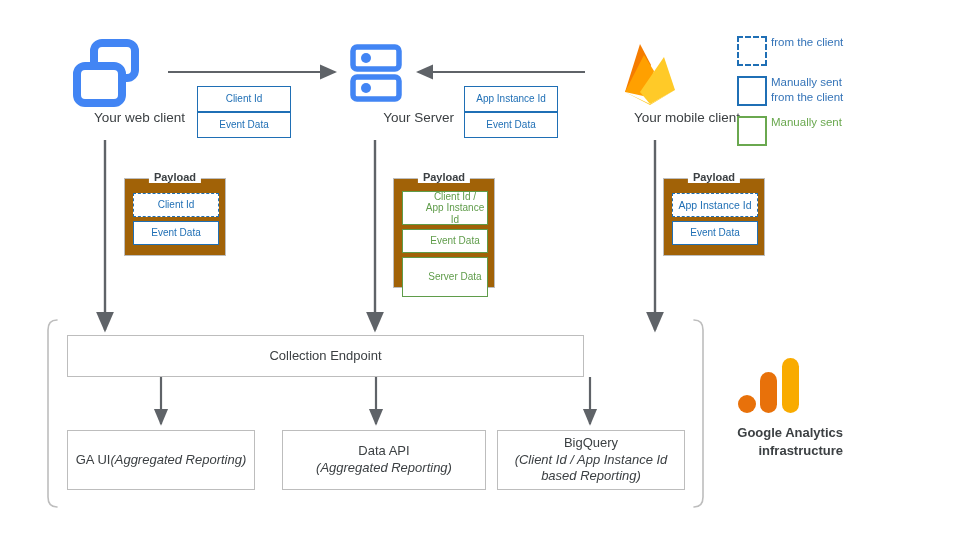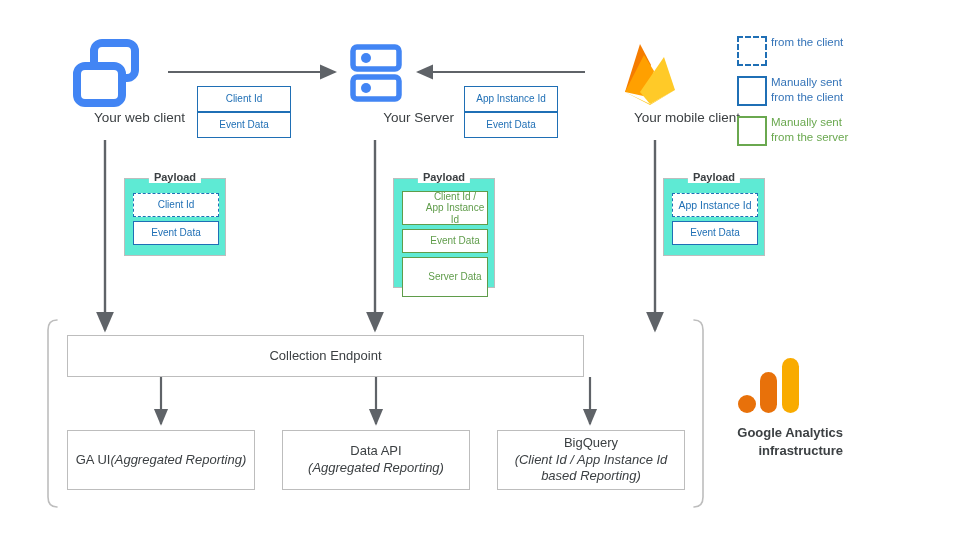--- a/index.html
+++ b/index.html
@@ -13,21 +13,21 @@
   .caption{font-size:13.5px;color:#3c4043;text-align:right;white-space:nowrap;}
 
   
   .chip{border:1.4px solid #1f6fb5;color:#1f6fb5;font-size:10px;
         display:flex;align-items:center;justify-content:center;
         text-align:center;line-height:1.15;background:#fff;}
   .chip.dashed{border-style:dashed;}
   .chip.green{border-color:#5f9c4a;color:#5f9c4a;padding-left:20px;}
 
   
-  .payload{border:1.2px solid #bdbdbd;background:#5eead4;}
+  .payload{border:1.2px solid #bdbdbd;background:#a16207;}
   .payload-label{position:absolute;top:-8px;left:50%;transform:translateX(-50%);
     background:#fff;padding:0 5px;font-size:11px;font-weight:bold;color:#3c4043;
     white-space:nowrap;}
 
   
   .gbox{border:1.1px solid #bdbdbd;background:#fff;display:flex;
         align-items:center;justify-content:center;text-align:center;
         color:#3c4043;font-size:13px;line-height:1.3;}
   .gbox .it{font-style:italic;}
 
@@ -128,21 +128,21 @@
     <div class="abs chip" style="left:8px;top:42px;width:86px;height:24px;">Event Data</div>
   </div>
 
   <div class="abs gbox" style="left:67px;top:335px;width:517px;height:42px;">Collection Endpoint</div>
 
   <div class="abs gbox" style="left:67px;top:430px;width:188px;height:60px;flex-direction:row;">
     <span>GA UI</span>
     <span class="it">(Aggregated Reporting)</span>
   </div>
 
-  <div class="abs gbox" style="left:282px;top:430px;width:188px;height:60px;flex-direction:column;">
+  <div class="abs gbox" style="left:282px;top:430px;width:204px;height:60px;flex-direction:column;">
     <span>Data API</span>
     <span class="it">(Aggregated Reporting)</span>
   </div>
 
   <div class="abs gbox" style="left:497px;top:430px;width:188px;height:60px;flex-direction:column;">
     <span>BigQuery</span>
     <span class="it">(Client Id / App Instance Id</span>
     <span class="it">based Reporting)</span>
   </div>
 
@@ -171,16 +171,15 @@
   <div class="abs lg-tx" style="left:771px;top:75px;width:180px;">
     <div>Manually sent</div>
     <div>from the client</div>
   </div>
 
   <div class="abs" style="left:737px;top:116px;width:26px;height:26px;">
     <div class="lg-sw green" style="width:26px;height:26px;"></div>
   </div>
   <div class="abs lg-tx green" style="left:771px;top:115px;width:180px;">
     <div>Manually sent</div>
-    <div>from the server</div>
   </div>
 
 </div>
 
 </body></html>

